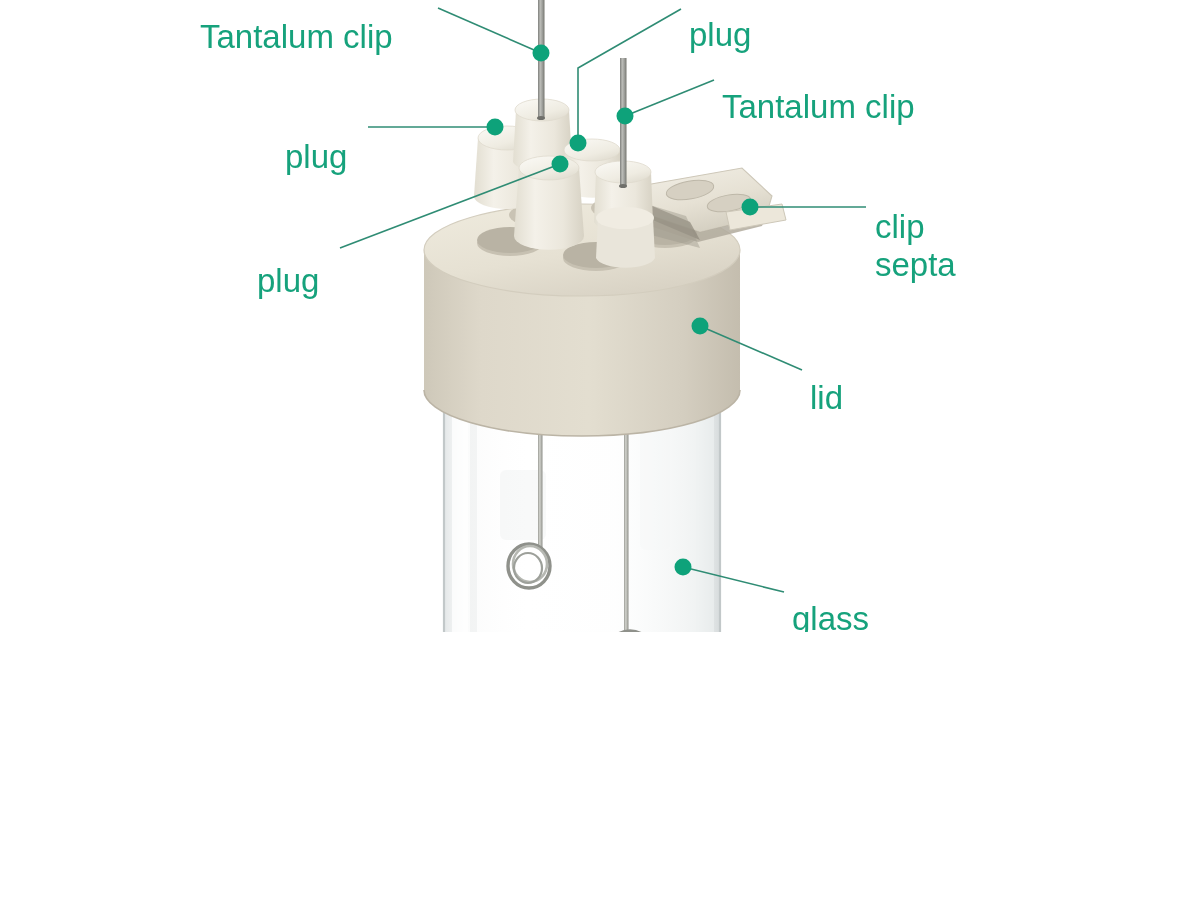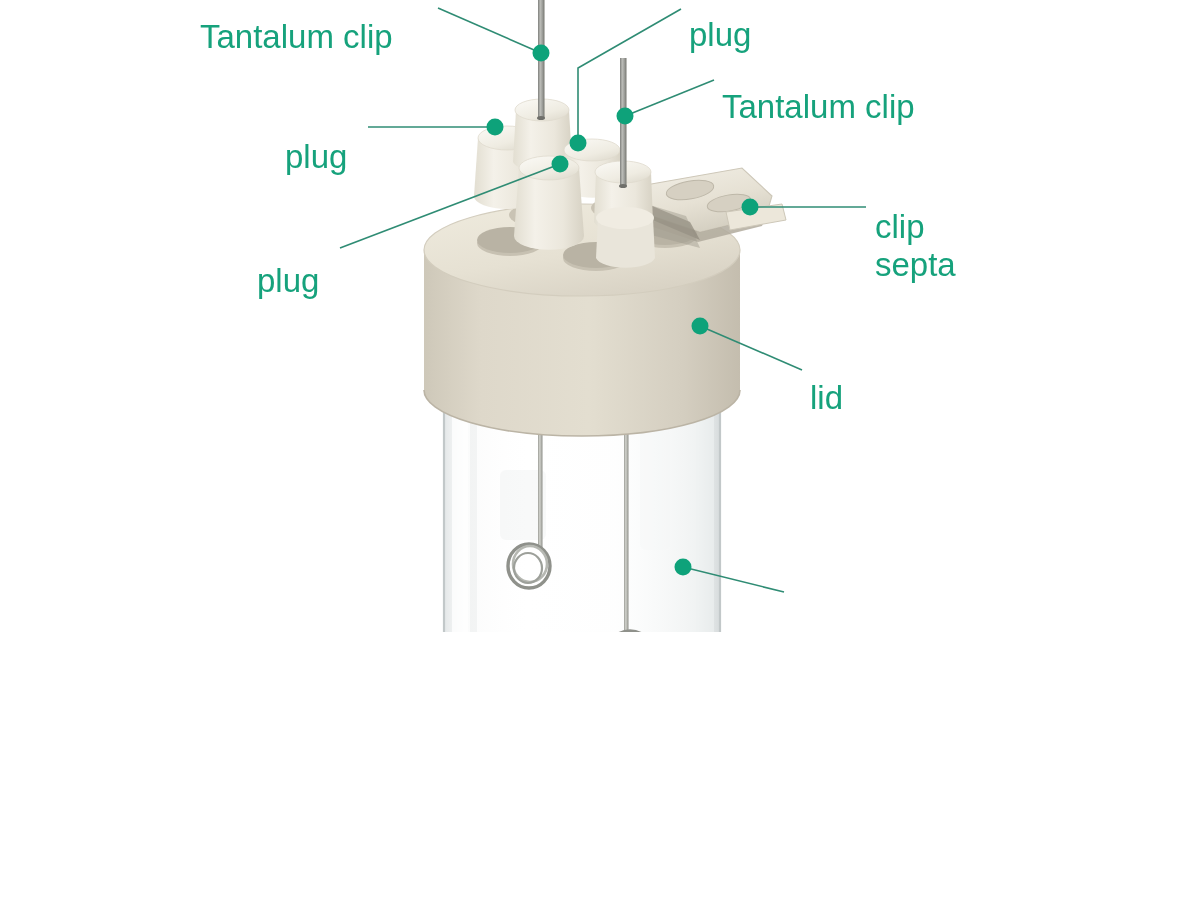--- a/index.html
+++ b/index.html
@@ -274,16 +274,16 @@
   </svg>
 
   <div id="label-layer">
       <div style="position: absolute; left: 200px; top: 18px; color: rgb(22, 162, 124); font-size: 33px; line-height: 38px; white-space: pre; font-family: &quot;Liberation Sans&quot;, sans-serif;"><div>Tantalum clip</div></div>
       <div style="position: absolute; left: 689px; top: 16px; color: rgb(22, 162, 124); font-size: 33px; line-height: 38px; white-space: pre; font-family: &quot;Liberation Sans&quot;, sans-serif;"><div>plug</div></div>
       <div style="position: absolute; left: 722px; top: 88px; color: rgb(22, 162, 124); font-size: 33px; line-height: 38px; white-space: pre; font-family: &quot;Liberation Sans&quot;, sans-serif;"><div>Tantalum clip</div></div>
       <div style="position: absolute; left: 285px; top: 138px; color: rgb(22, 162, 124); font-size: 33px; line-height: 38px; white-space: pre; font-family: &quot;Liberation Sans&quot;, sans-serif;"><div>plug</div></div>
       <div style="position: absolute; left: 257px; top: 262px; color: rgb(22, 162, 124); font-size: 33px; line-height: 38px; white-space: pre; font-family: &quot;Liberation Sans&quot;, sans-serif;"><div>plug</div></div>
       <div style="position: absolute; left: 875px; top: 208px; color: rgb(22, 162, 124); font-size: 33px; line-height: 38px; white-space: pre; font-family: &quot;Liberation Sans&quot;, sans-serif;"><div>clip</div><div>septa</div></div>
       <div style="position: absolute; left: 810px; top: 379px; color: rgb(22, 162, 124); font-size: 33px; line-height: 38px; white-space: pre; font-family: &quot;Liberation Sans&quot;, sans-serif;"><div>lid</div></div>
-      <div style="position: absolute; left: 792px; top: 600px; color: rgb(22, 162, 124); font-size: 33px; line-height: 38px; white-space: pre; font-family: &quot;Liberation Sans&quot;, sans-serif;"></div>
+      <div style="position: absolute; left: 792px; top: 600px; color: rgb(22, 162, 124); font-size: 33px; line-height: 38px; white-space: pre; font-family: &quot;Liberation Sans&quot;, sans-serif;"><div>glass</div></div>
     </div>
 
 </div>
 
 </body></html>

